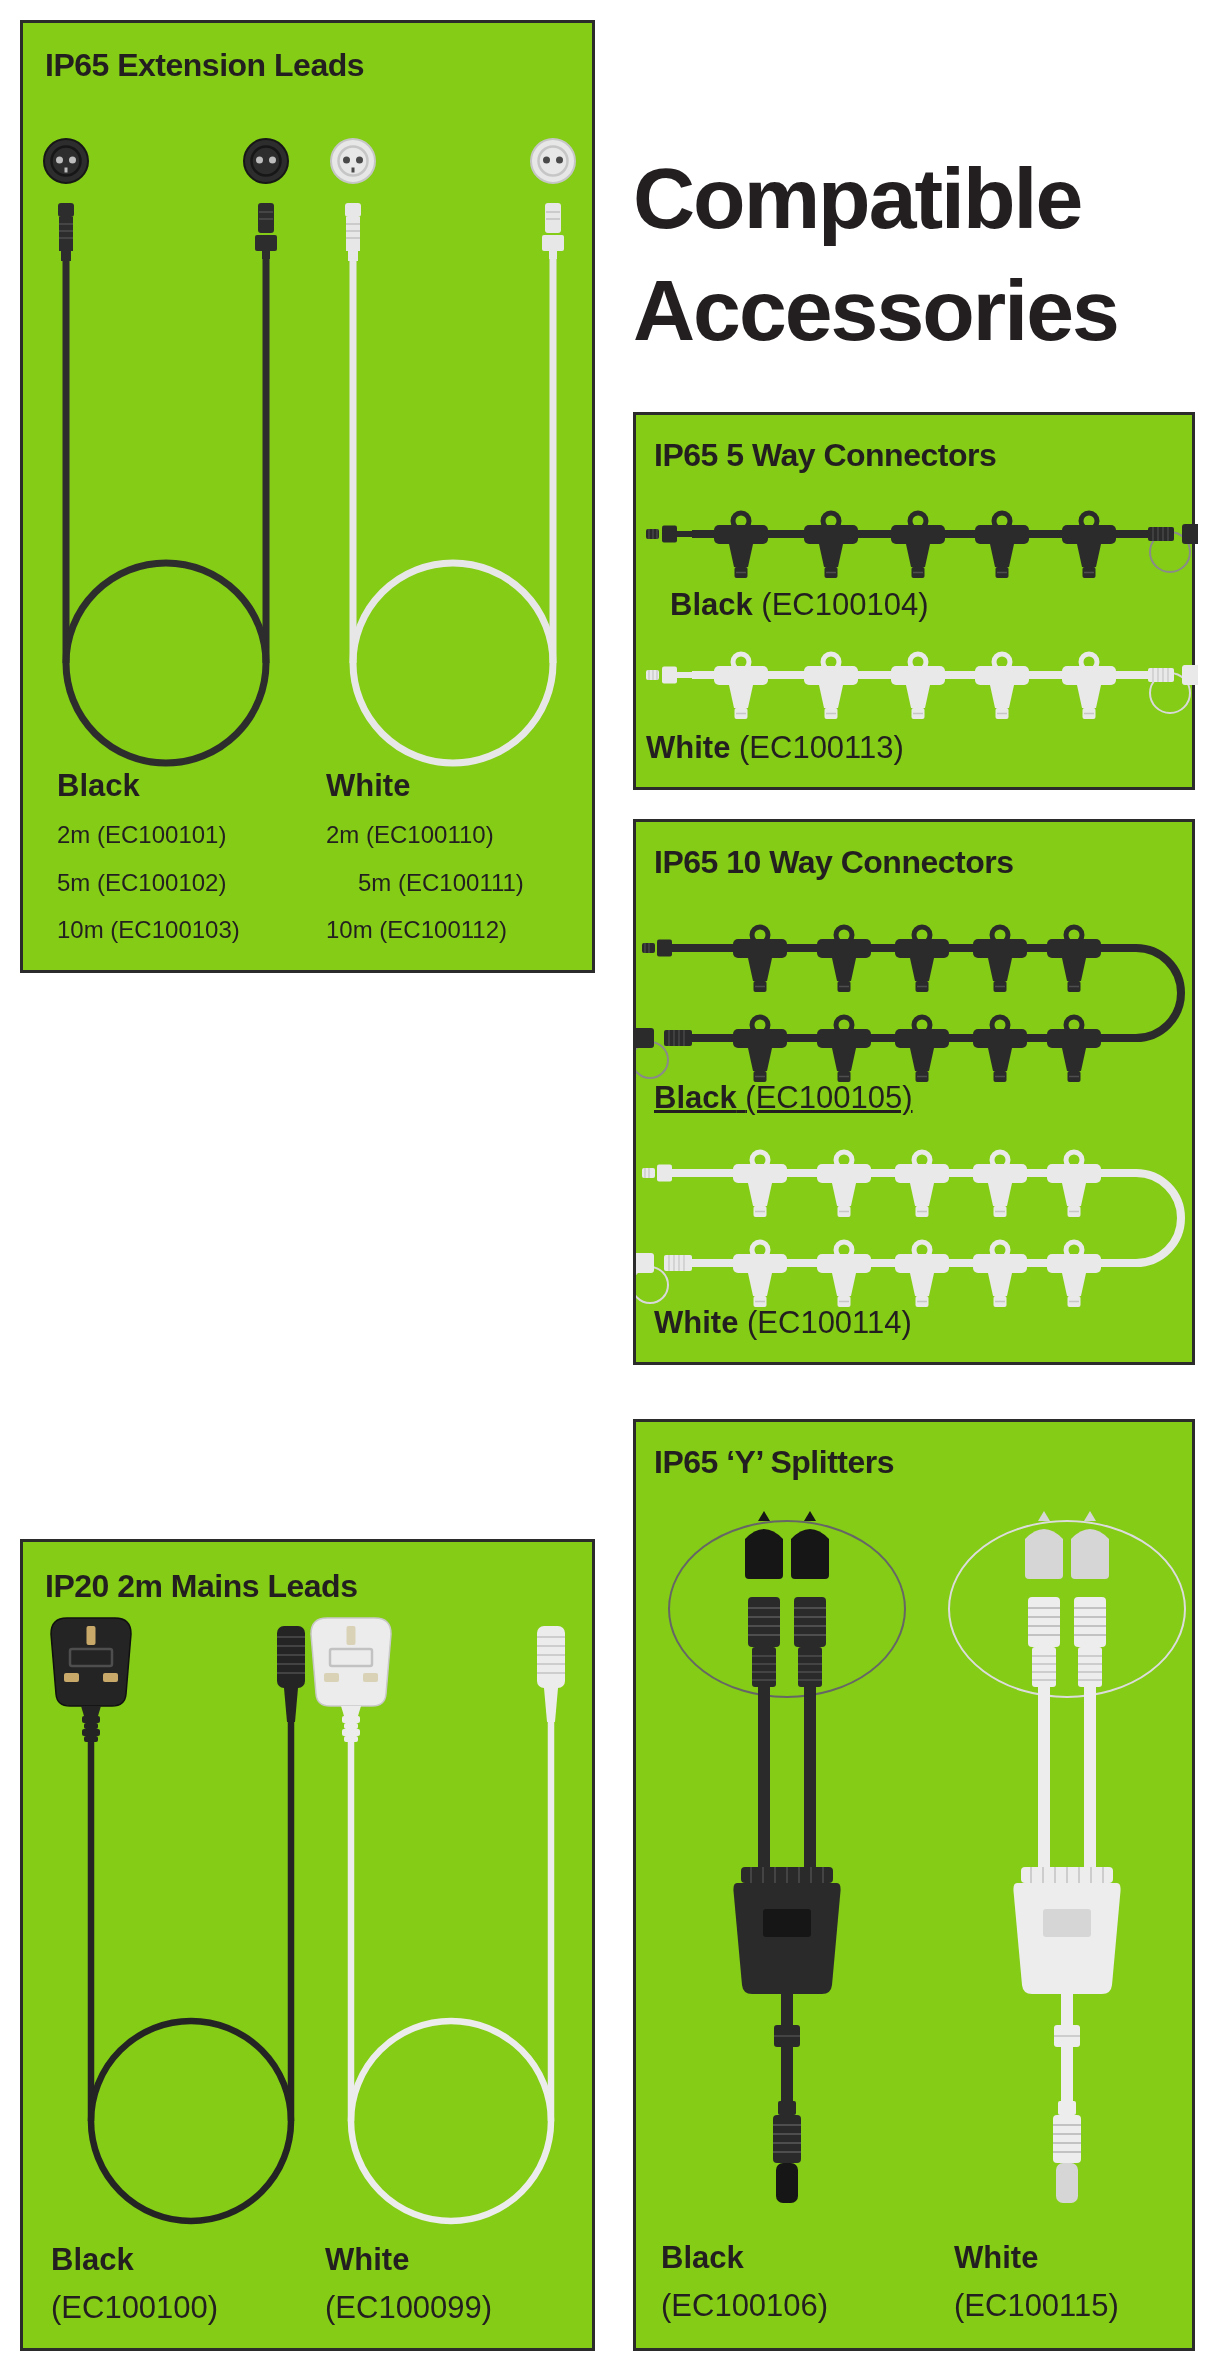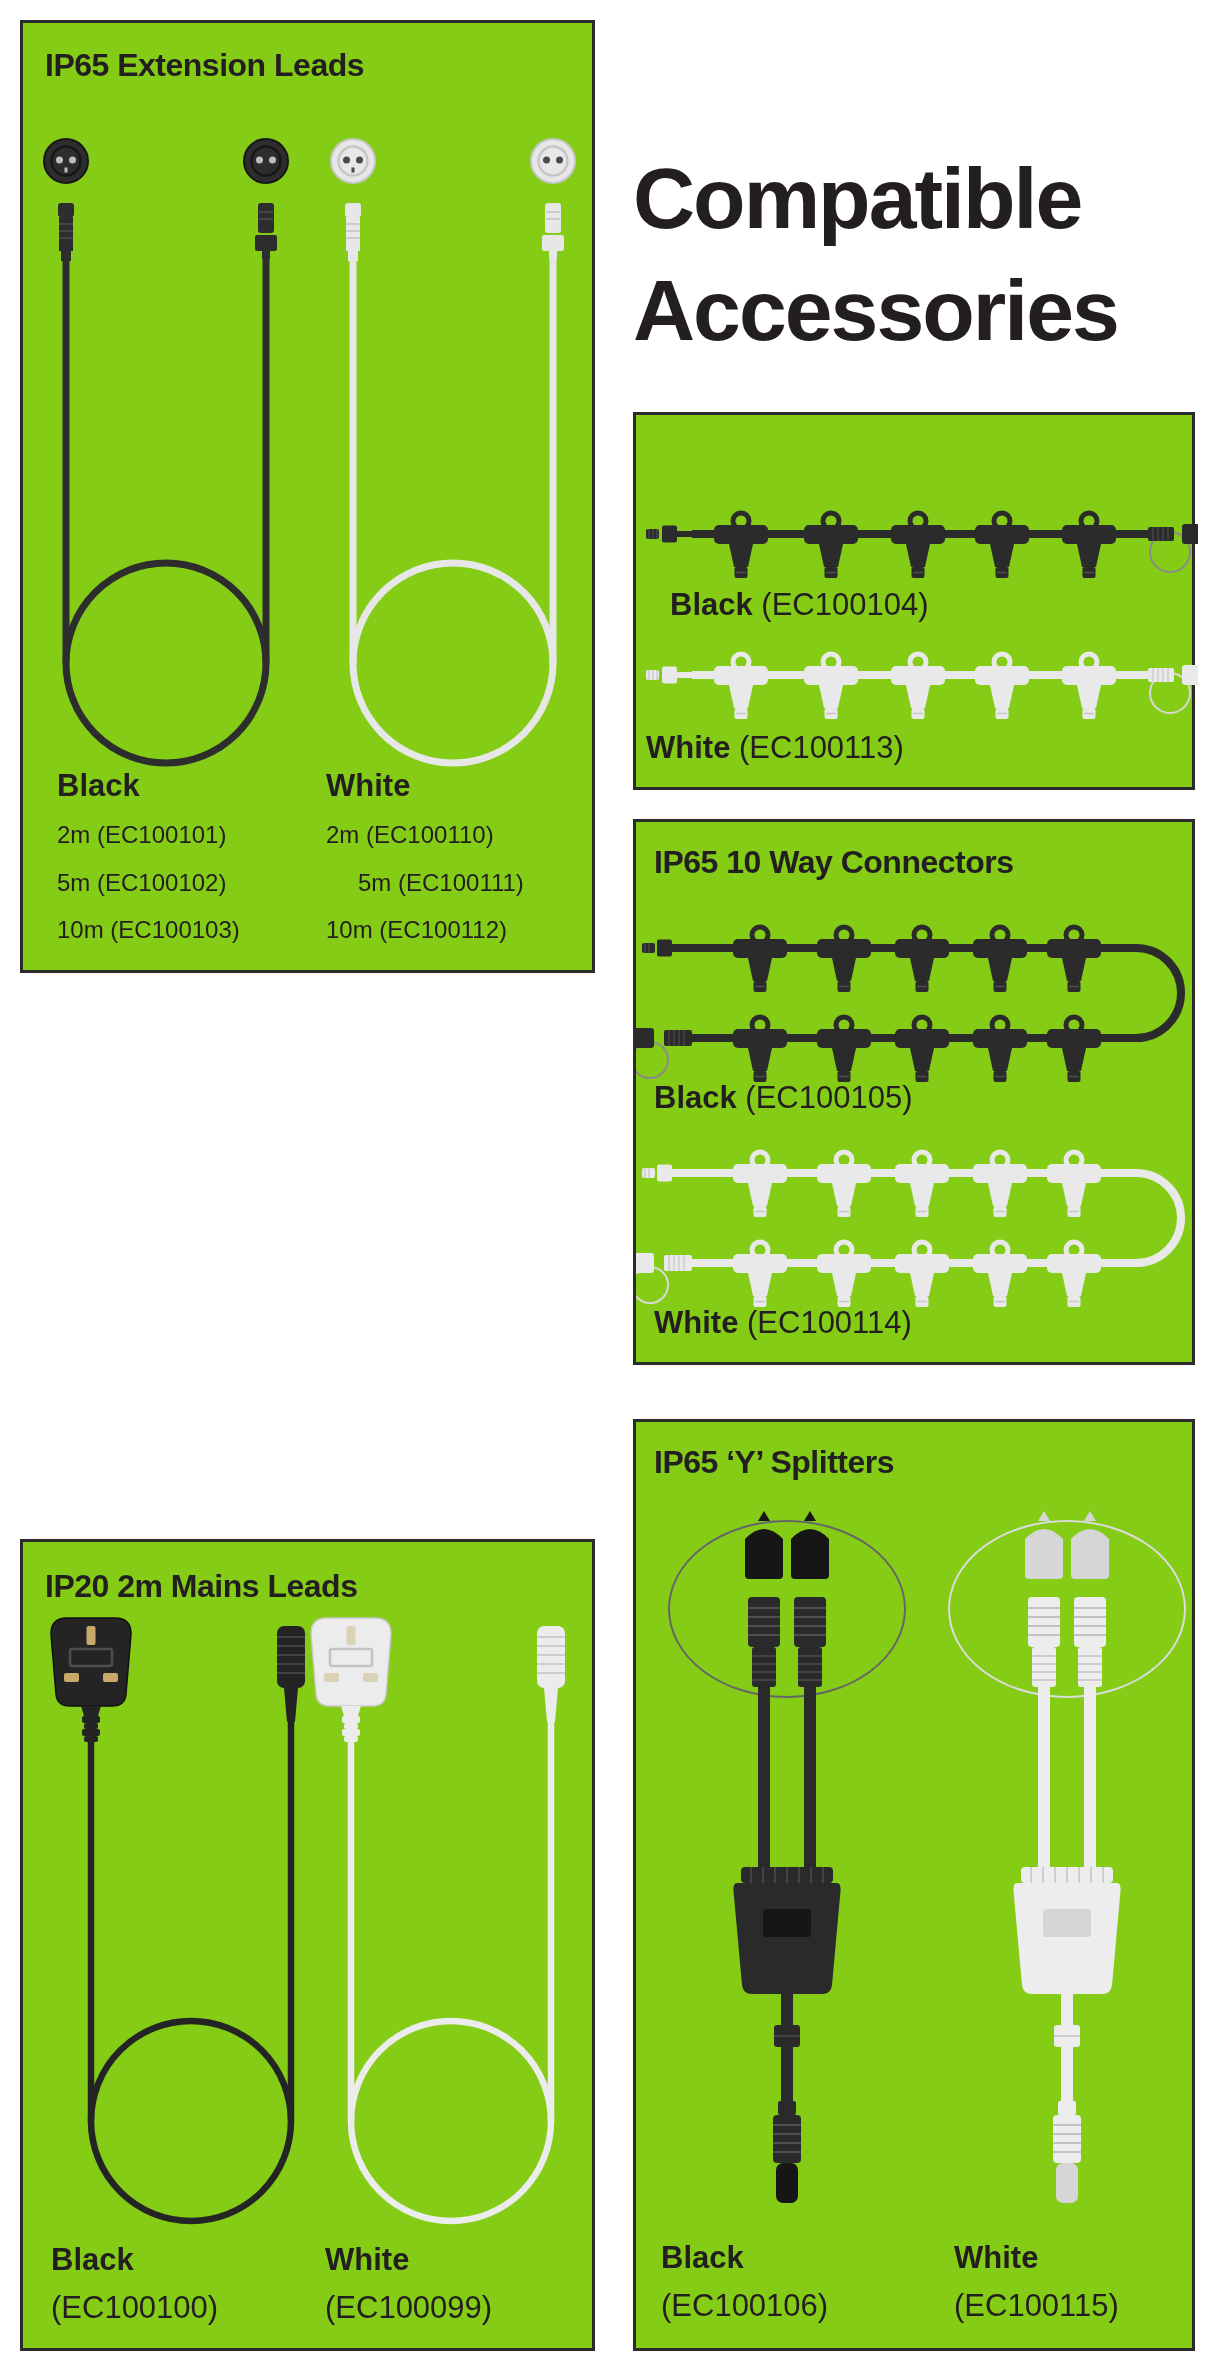--- a/index.html
+++ b/index.html
@@ -193,20 +193,21 @@
       <b>Black</b>
     </div>
     <div class="variant-label" style="left:28px;top:748px;">(EC100100)</div>
     <div class="variant-label" style="left:302px;top:700px;">
       <b>White</b>
     </div>
     <div class="variant-label" style="left:302px;top:748px;">(EC100099)</div>
   </div>
 
   <div class="panel" style="left:633px;top:412px;width:562px;height:378px;">
+    <div class="panel-title" style="left:18px;top:22px;">IP65 5 Way Connectors</div>
 
     <svg class="art" width="562" height="378" viewBox="0 0 562 378">
       <use href="#fiveStrip" x="56" y="119" style="--c1:#2b2b2b;--c2:#171717;--c3:#4e4e4e;--wire:#8a8a8a"></use>
       <use href="#fiveStrip" x="56" y="260" style="--c1:#e9e9e9;--c2:#cccccc;--c3:#c6c6c6;--wire:#d9d9d9"></use>
     </svg>
 
     <div class="variant-label" style="left:34px;top:172px;">
       <b>Black</b>
       <span>(EC100104)</span>
     </div>
@@ -217,21 +218,21 @@
   </div>
 
   <div class="panel" style="left:633px;top:819px;width:562px;height:546px;">
     <div class="panel-title" style="left:18px;top:22px;">IP65 10 Way Connectors</div>
 
     <svg class="art" width="562" height="546" viewBox="0 0 562 546">
       <use href="#tenStrip" x="40" y="126" style="--c1:#2b2b2b;--c2:#171717;--c3:#4e4e4e;--wire:#8a8a8a"></use>
       <use href="#tenStrip" x="40" y="351" style="--c1:#e9e9e9;--c2:#cccccc;--c3:#c6c6c6;--wire:#d9d9d9"></use>
     </svg>
 
-    <div class="variant-label" style="left:18px;top:258px;">
+    <div class="variant-label" style="left:18px;top:258px;text-decoration:underline;">
       <b>Black</b>
       <span>(EC100105)</span>
     </div>
     <div class="variant-label" style="left:18px;top:483px;">
       <b>White</b>
       <span>(EC100114)</span>
     </div>
   </div>
 
   <div class="panel" style="left:633px;top:1419px;width:562px;height:932px;text-align:right;">

